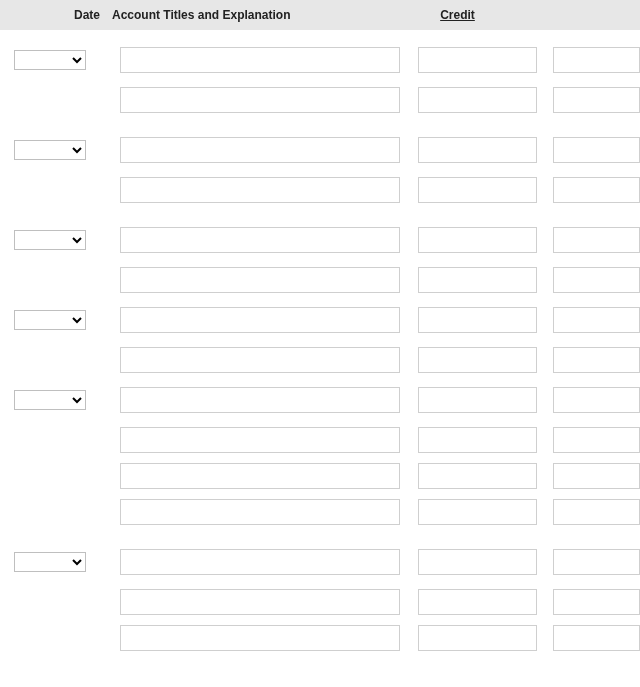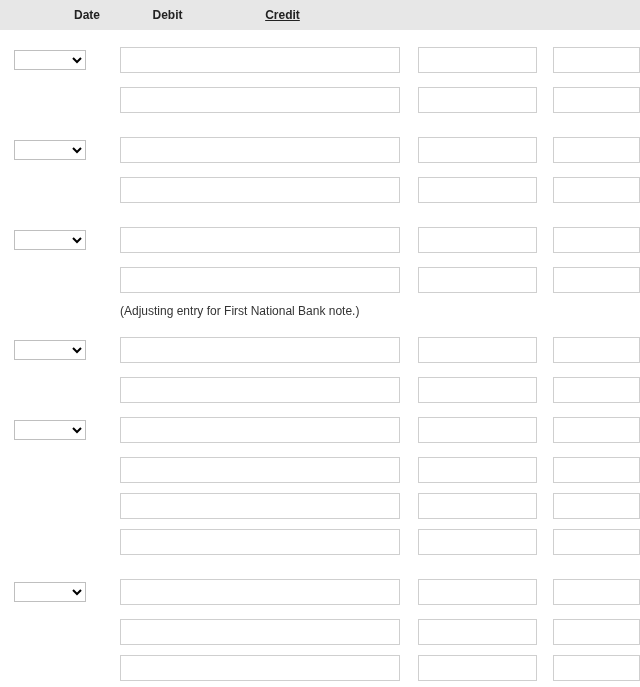--- a/index.html
+++ b/index.html
@@ -60,21 +60,21 @@
     font-size: 12px;
     color: #333;
   }
   .gap { height: 10px; }
 </style>
 </head>
 <body>
 
 <div class="header-row">
   <div class="col-date">Date</div>
-  <div class="col-debit">Debit</div>
+  <div class="col-acct">Account Titles and Explanation</div>
   <div class="col-credit">Credit</div>
 </div>
 
 <div class="body" id="body-container">
     <div class="row tall">
       <div class="cell-date">
         <select class="date-sel"><option></option></select>
       </div>
       <div class="cell-acct"><input type="text" class="txt" style=""></div>
       <div class="cell-debit"><input type="text" class="txt" style=""></div>
@@ -109,21 +109,20 @@
       <div class="cell-acct"><input type="text" class="txt" style=""></div>
       <div class="cell-debit"><input type="text" class="txt" style=""></div>
       <div class="cell-credit"><input type="text" class="txt credit-cut" style=""></div>
     </div>
     <div class="row">
       <div class="cell-date"></div>
       <div class="cell-acct"><input type="text" class="txt" style=""></div>
       <div class="cell-debit"><input type="text" class="txt" style=""></div>
       <div class="cell-credit"><input type="text" class="txt credit-cut" style=""></div>
     </div>
-    <div class="explain">(Adjusting entry for First National Bank note.)</div>
     <div class="row tall">
       <div class="cell-date">
         <select class="date-sel"><option></option></select>
       </div>
       <div class="cell-acct"><input type="text" class="txt" style=""></div>
       <div class="cell-debit"><input type="text" class="txt" style=""></div>
       <div class="cell-credit"><input type="text" class="txt credit-cut" style=""></div>
     </div>
     <div class="row">
       <div class="cell-date"></div>

